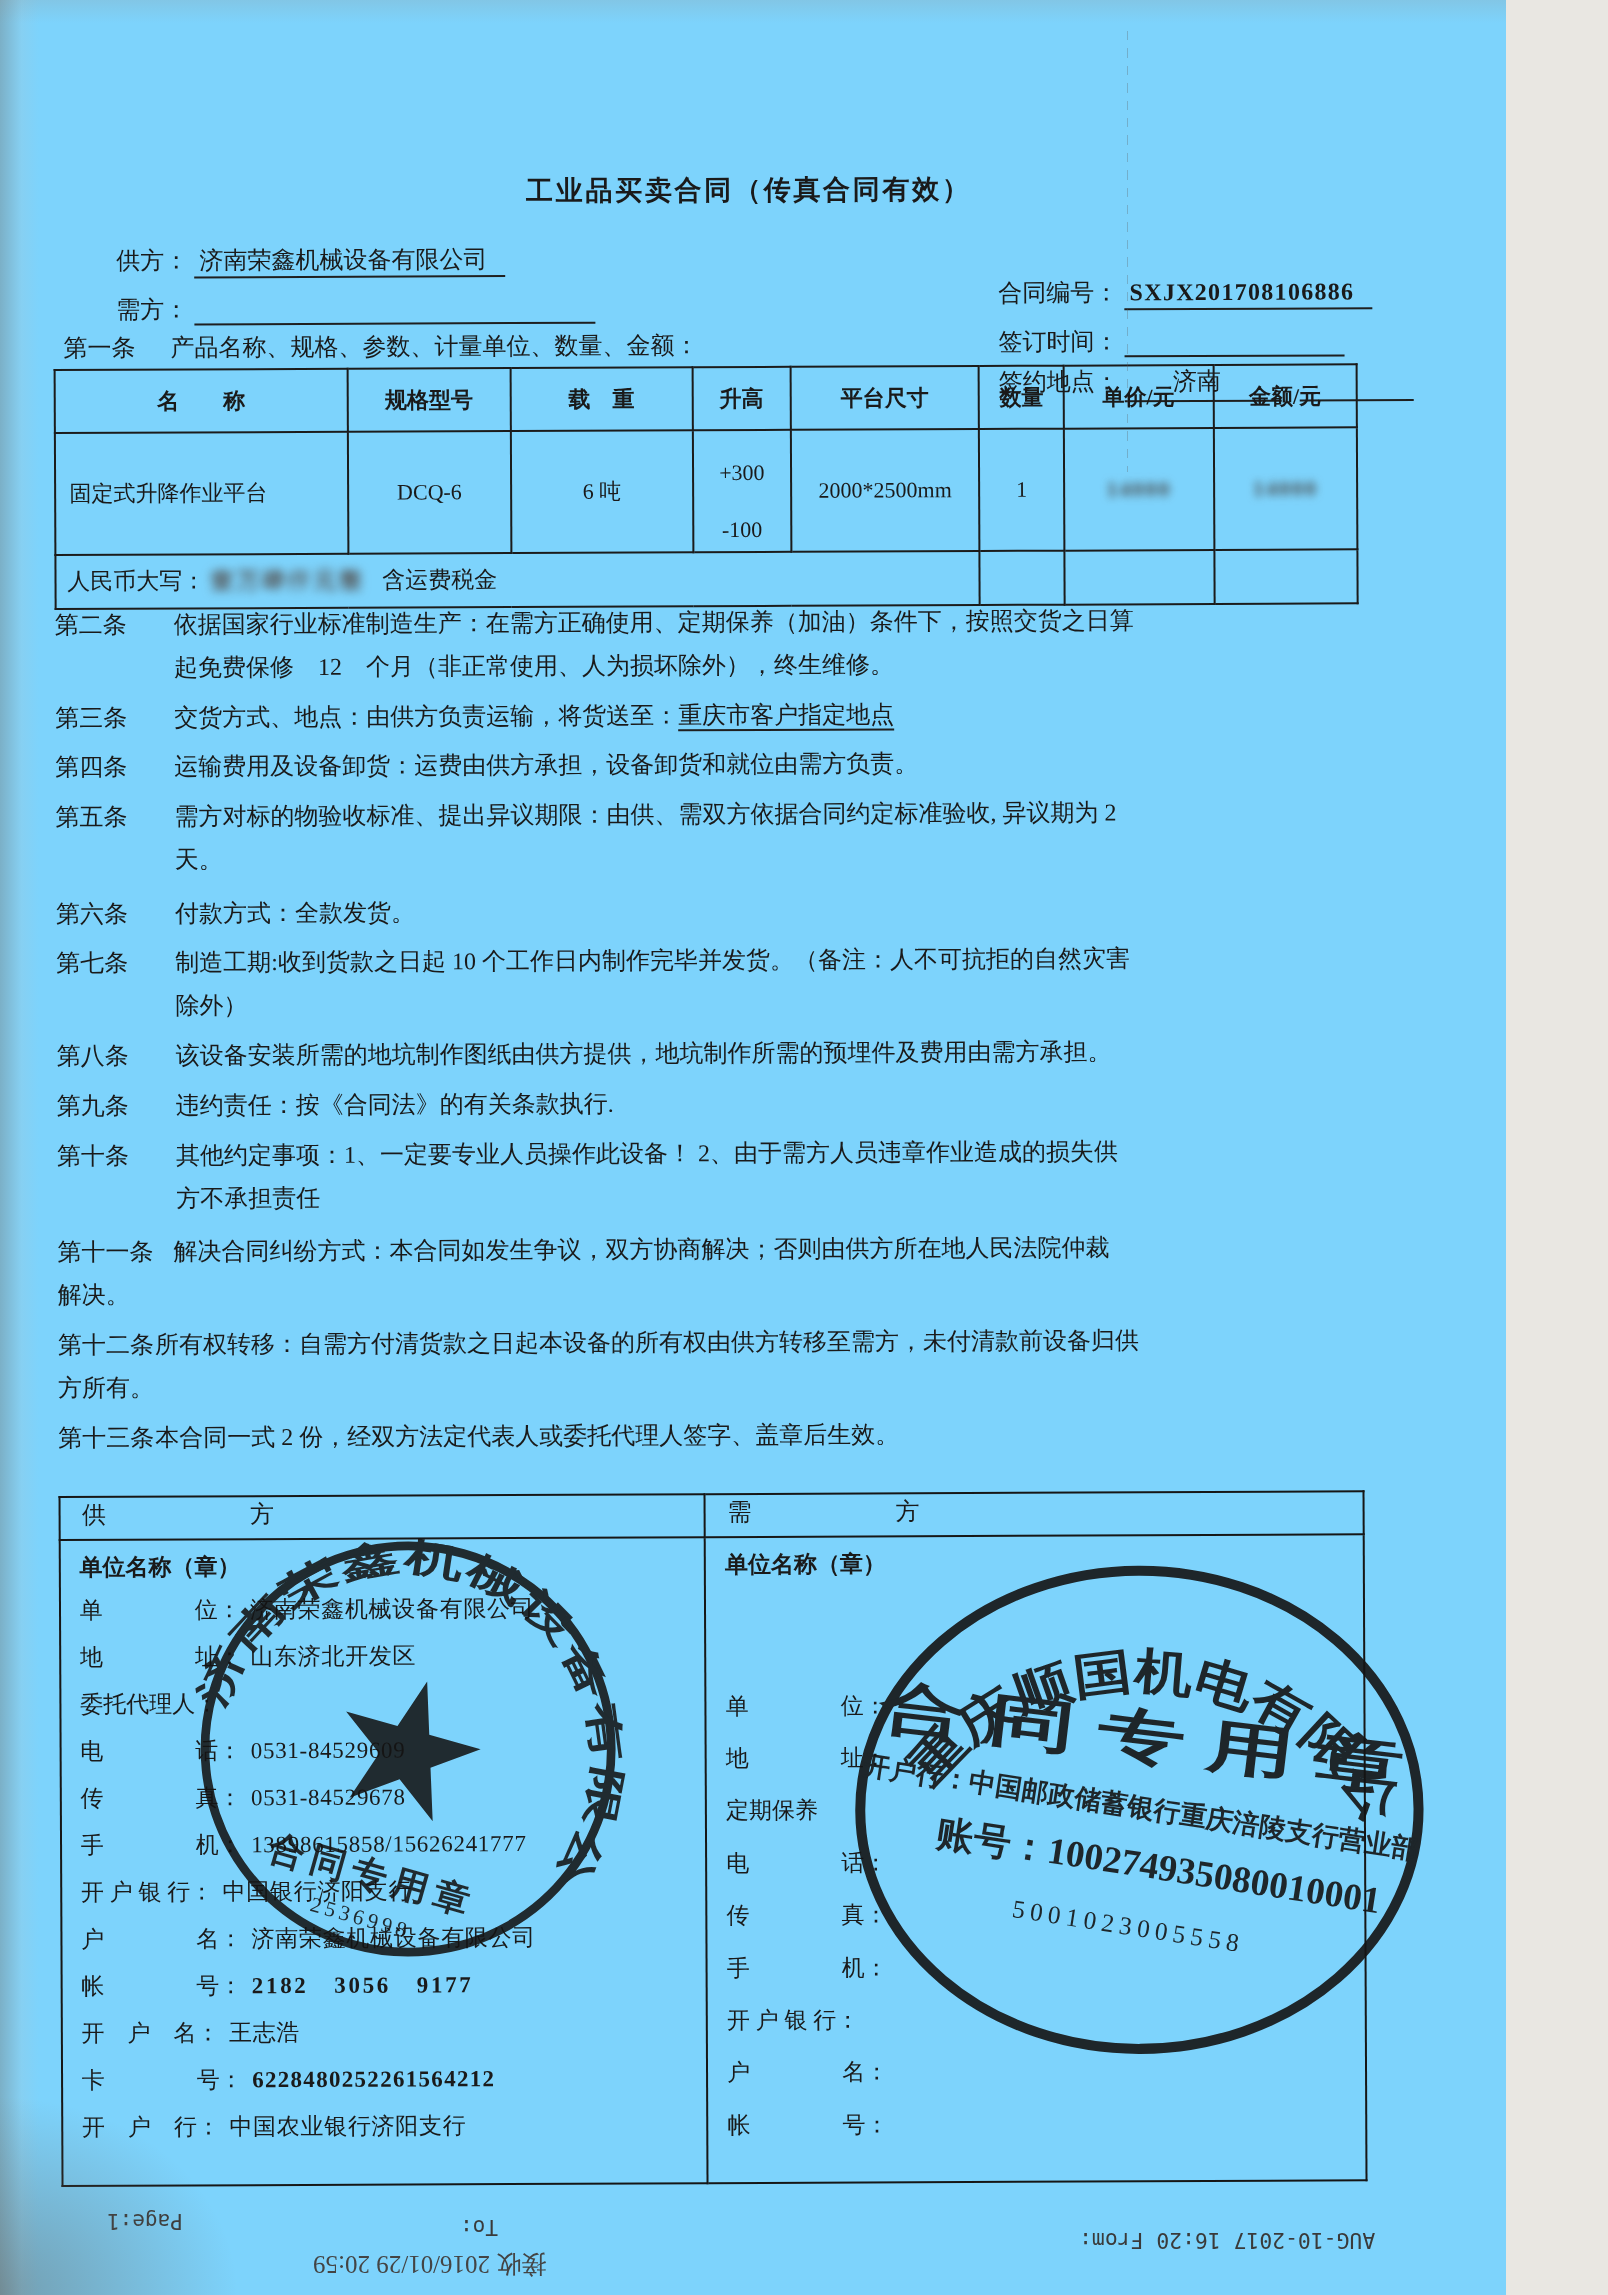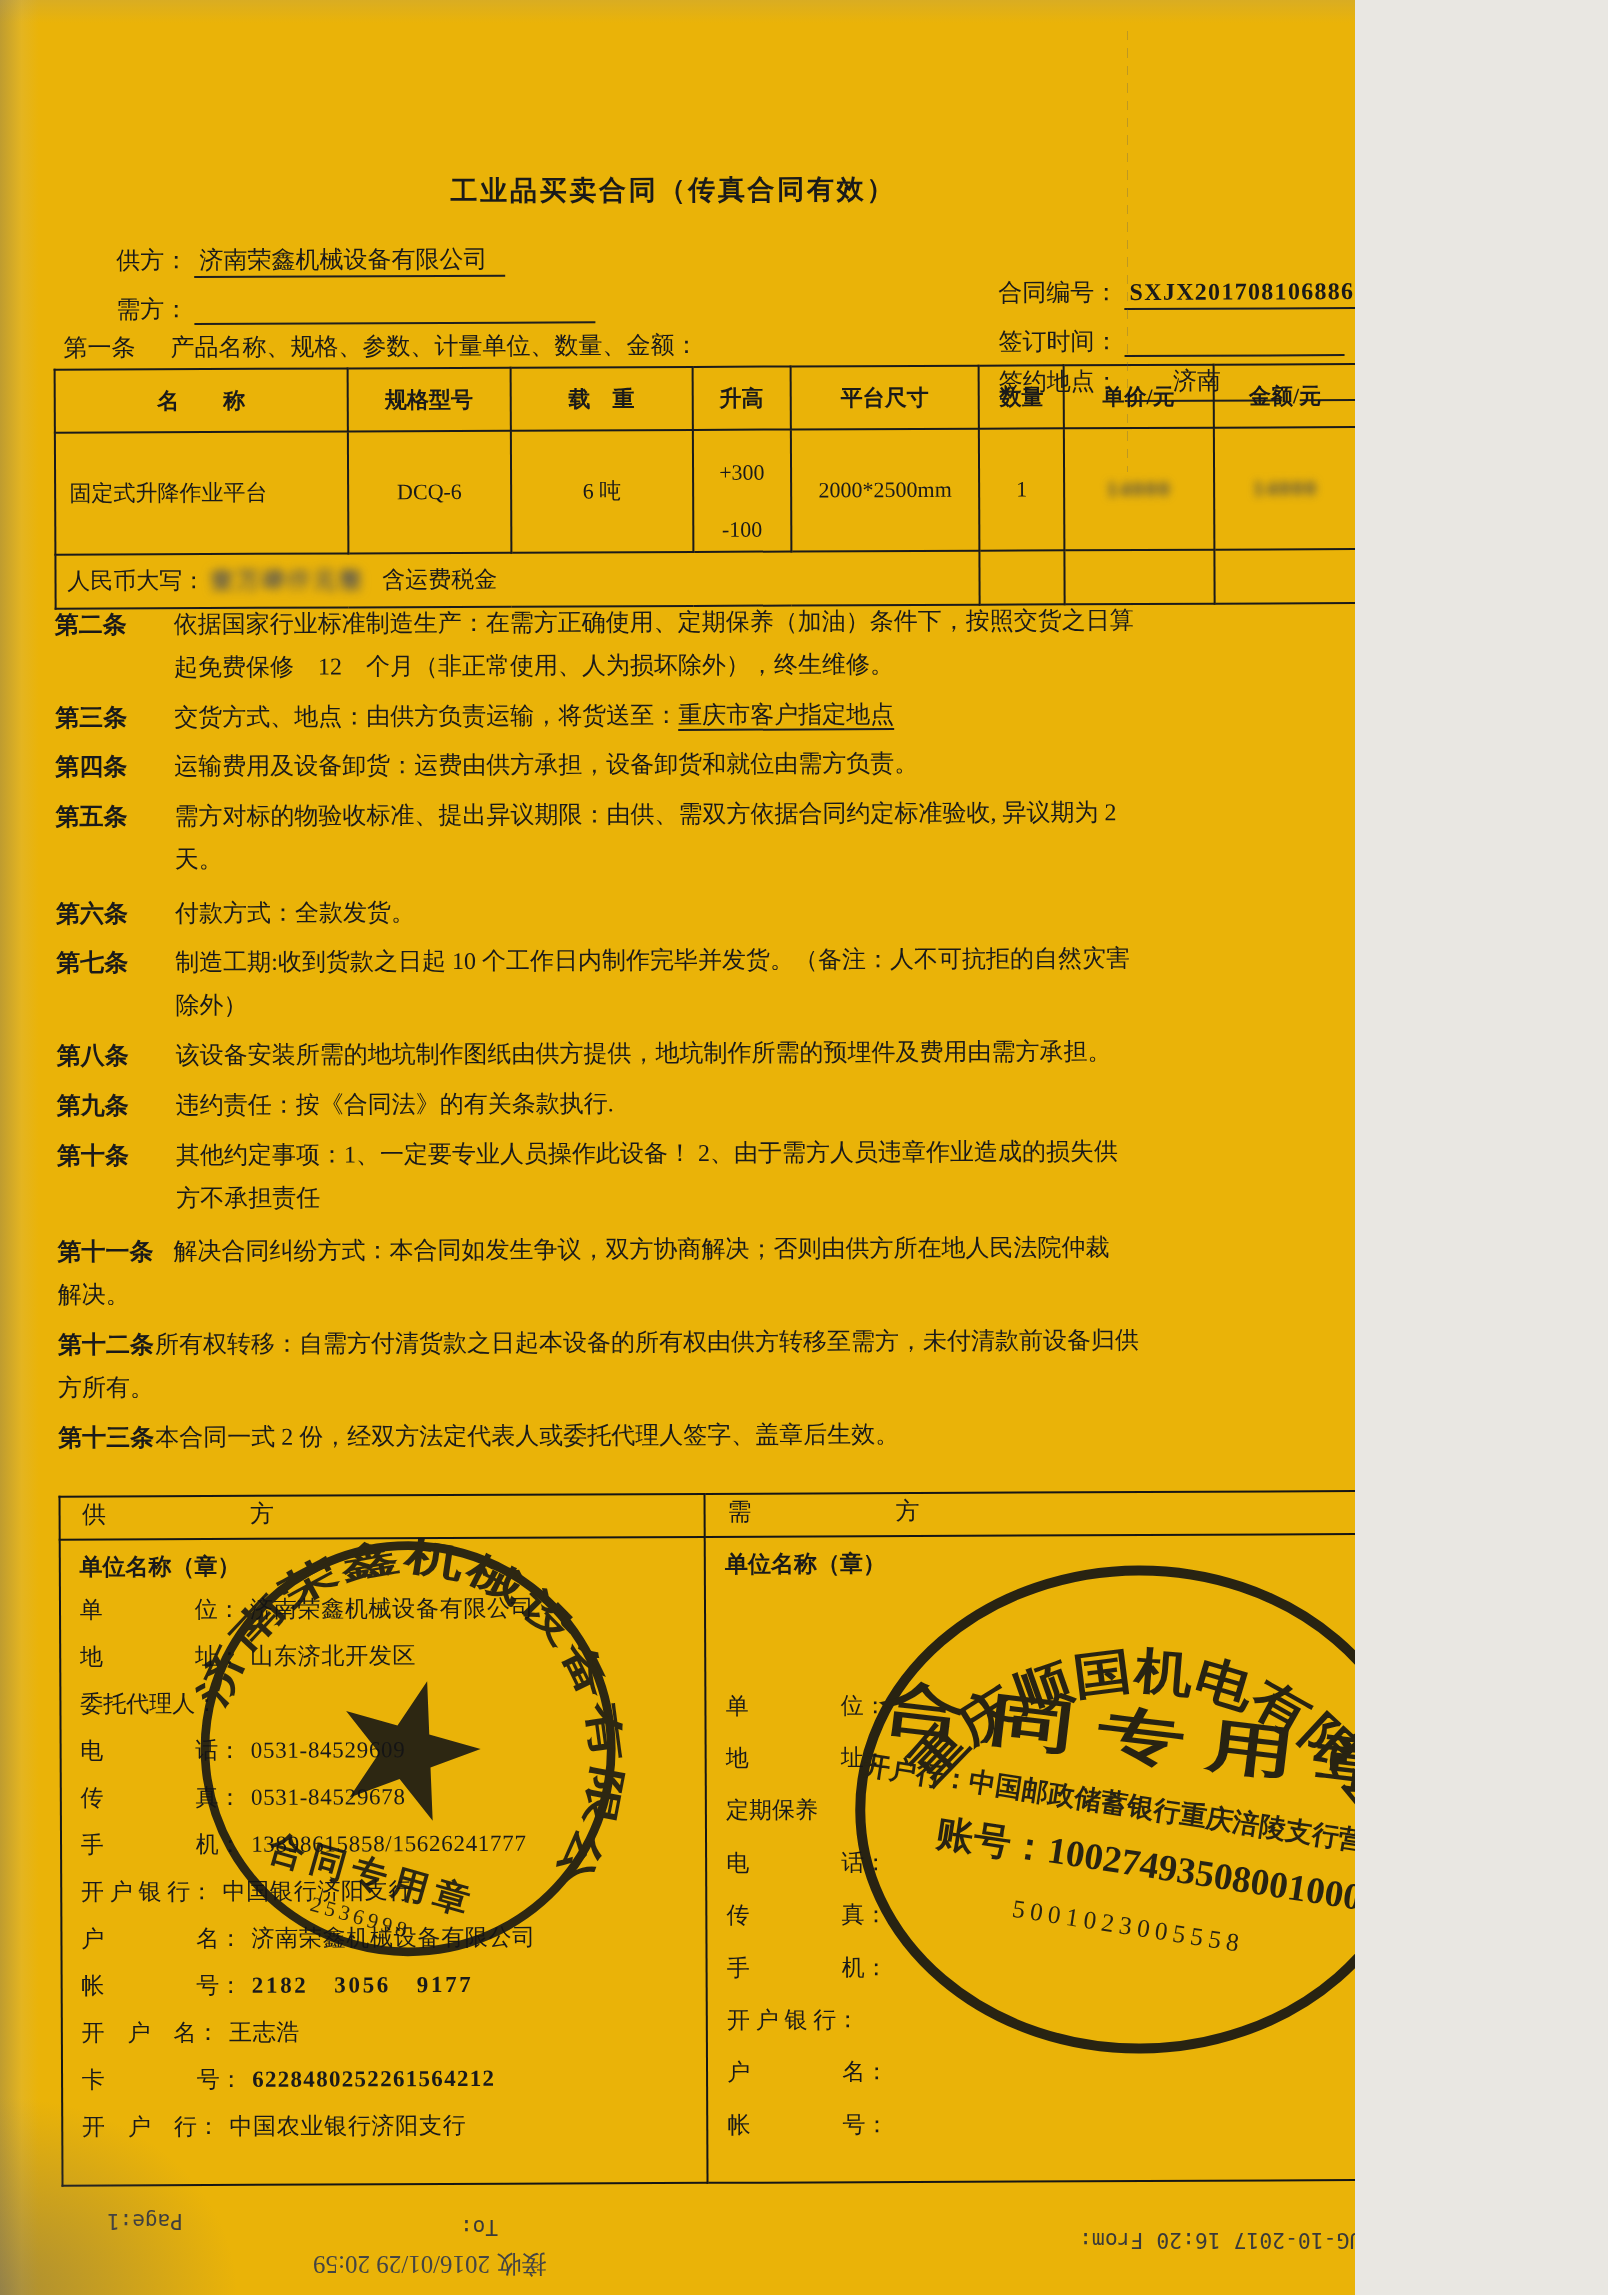--- a/index.html
+++ b/index.html
@@ -1,18 +1,18 @@
 <!DOCTYPE html>
 <html style="font-size:10.7px"><head>
 <meta charset="utf-8">
 <style>
   html,body{margin:0;padding:0;background:#e9e7e2;}
   .page{
-    position:relative;width:1329px;height:2295px;background:#eab308;
-    font-family:"Liberation Serif","DejaVu Serif",serif;color:#1a1a1a;overflow:hidden;padding-left:26px;
+    position:relative;width:1506px;height:2295px;background:#7dd3fc;
+    font-family:"Liberation Serif","DejaVu Serif",serif;color:#1a1a1a;overflow:hidden;
   }
   .doc{position:absolute;inset:0;transform:rotate(-0.25deg);}
   
   .edge-left{position:absolute;left:0;top:0;bottom:0;width:39px;
     background:linear-gradient(90deg,rgba(120,118,112,.38),rgba(190,188,182,.14) 55%,rgba(0,0,0,0));pointer-events:none;}
   .edge-top{position:absolute;left:0;top:0;right:0;height:23px;
     background:linear-gradient(180deg,rgba(150,148,142,.20),rgba(0,0,0,0));pointer-events:none;}
   .corner-smudge{position:absolute;left:0;bottom:0;width:240px;height:200px;
     background:radial-gradient(ellipse at 0% 100%,rgba(105,103,98,.50),rgba(0,0,0,0) 70%);pointer-events:none;}
   .crease{position:absolute;left:1127px;top:31px;width:1.3px;height:441px;
@@ -43,21 +43,21 @@
   table.goods thead th{height:56px;font-weight:bold;}
   table.goods td.row-cell{height:106px;}
   table.goods td.name-cell{text-align:left;padding-left:13.4px;}
   .lift-val{display:block;line-height:37px;margin-top:20px;}
   .blurred{filter:blur(4px);color:#4a4a4a;font-weight:bold;letter-spacing:2px;}
   td.words-cell{height:47px;text-align:left !important;padding-left:10.7px !important;font-size:23px;}
   .words-blur{filter:blur(4.7px);color:#555;font-weight:bold;margin:0 17.4px 0 5.3px;letter-spacing:2.7px;}
 
   .articles{position:absolute;left:57px;top:601px;width:1304px;font-size:24px;line-height:43px;}
   .art{margin:0 0 6.7px 0;}
-  .art .no{font-weight:bold;text-align:center;}
+  .art .no{font-weight:normal;text-align:center;}
   .art.indent{padding-left:119px;}
   .art.indent .no{float:left;margin-left:-119px;}
   .art.flat .no{margin-right:20px;}
   .art.run .no{margin-right:1px;}
   .art .txt{white-space:pre-line;}
   .art.gap{margin-top:10.7px;}
   .dest-ul{border-bottom:2px solid #1f1f1f;padding-bottom:1.3px;}
 
   table.signbox{position:absolute;left:57px;top:1493px;width:1306px;height:691px;
     border-collapse:collapse;font-size:23px;}

